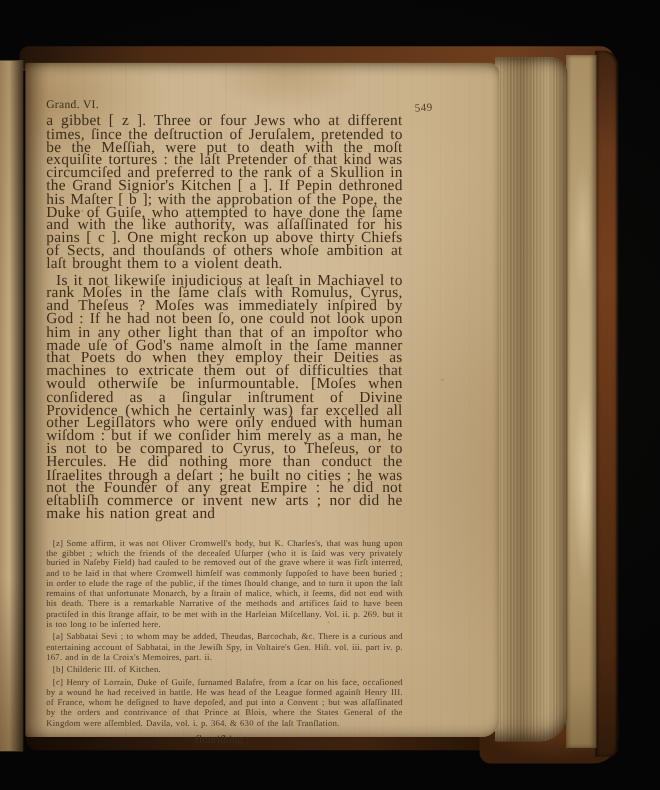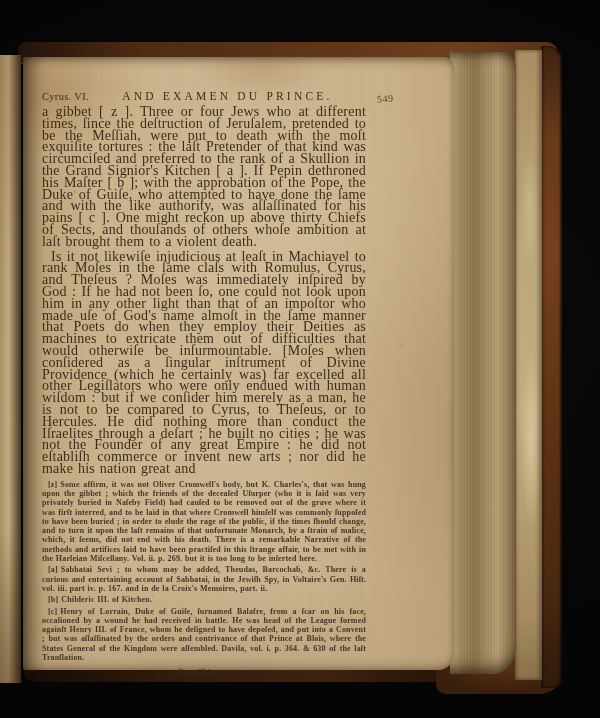--- a/index.html
+++ b/index.html
@@ -96,21 +96,21 @@
   }
   .pg-header{display:flex;align-items:baseline;position:relative;margin-bottom:4px;}
   .chapter{font-size:10.5px;letter-spacing:.3px;white-space:nowrap;}
   .running-title{flex:1;text-align:center;font-size:11.5px;letter-spacing:3.2px;white-space:nowrap;}
   .pageno{position:absolute;right:-27px;top:3px;font-size:10px;letter-spacing:.5px;opacity:.85;transform:rotate(-4deg);}
   .body-par{
     margin:0;font-size:14px;line-height:11.8px;text-align:justify;
     letter-spacing:.22px;word-spacing:1.1px;
   }
   .body-par + .body-par{margin-top:3px;text-indent:9px;font-family:Liberation Serif, serif;}
-  .footnotes{margin-top:5px;color:#46362a;font-weight:bold;}
+  .footnotes{margin-top:15px;color:#46362a;}
   .footnote{
     margin:0 0 2px 0;font-size:8px;line-height:9.3px;text-align:justify;
     letter-spacing:.15px;word-spacing:.6px;text-indent:6px;
   }
   .fn-label{margin-right:3px;}
   .catchword{margin-top:5px;text-align:center;font-size:10.2px;padding-right:4px;}
 </style>
 </head>
 <body>
 
@@ -120,22 +120,21 @@
 <div class="layer cover-right"></div>
 <div class="layer endpaper"></div>
 <div class="layer fore-edge"></div>
 <div class="layer left-sliver"></div>
 
 <div class="layer page">
   <div class="speckles"></div>
   <div class="text-block">
 
     <div class="pg-header">
-      <span class="chapter">Cyrus. VI.</span>
-      <span class="running-title">AND EXAMEN DU PRINCE.</span>
+      <span class="chapter">Grand. VI.</span>
       <span class="pageno">549</span>
     </div>
 
     <p class="body-par">a gibbet [ z ]. Three or four Jews who at different times, ſince the deſtruction of Jeruſalem, pretended to be the Meſſiah, were put to death with the moſt exquiſite tortures : the laſt Pretender of that kind was circumciſed and preferred to the rank of a Skullion in the Grand Signior's Kitchen [ a ]. If Pepin dethroned his Maſter [ b ]; with the approbation of the Pope, the Duke of Guiſe, who attempted to have done the ſame and with the like authority, was aſſaſſinated for his pains [ c ]. One might reckon up above thirty Chiefs of Sects, and thouſands of others whoſe ambition at laſt brought them to a violent death.</p>
     <p class="body-par">Is it not likewiſe injudicious at leaſt in Machiavel to rank Moſes in the ſame claſs with Romulus, Cyrus, and Theſeus ? Moſes was immediately inſpired by God : If he had not been ſo, one could not look upon him in any other light than that of an impoſtor who made uſe of God's name almoſt in the ſame manner that Poets do when they employ their Deities as machines to extricate them out of difficulties that would otherwiſe be inſurmountable. [Moſes when conſidered as a ſingular inſtrument of Divine Providence (which he certainly was) far excelled all other Legiſlators who were only endued with human wiſdom : but if we conſider him merely as a man, he is not to be compared to Cyrus, to Theſeus, or to Hercules. He did nothing more than conduct the Iſraelites through a deſart ; he built no cities ; he was not the Founder of any great Empire : he did not eſtabliſh commerce or invent new arts ; nor did he make his nation great and</p>
 
     <div class="footnotes">
       <p class="footnote"><span class="fn-label">[z]</span><span>Some affirm, it was not Oliver Cromwell's body, but K. Charles's, that was hung upon the gibbet ; which the friends of the deceaſed Uſurper (who it is ſaid was very privately buried in Naſeby Field) had cauſed to be removed out of the grave where it was firſt interred, and to be laid in that where Cromwell himſelf was commonly ſuppoſed to have been buried ; in order to elude the rage of the public, if the times ſhould change, and to turn it upon the laſt remains of that unfortunate Monarch, by a ſtrain of malice, which, it ſeems, did not end with his death. There is a remarkable Narrative of the methods and artifices ſaid to have been practiſed in this ſtrange affair, to be met with in the Harleian Miſcellany. Vol. ii. p. 269. but it is too long to be inſerted here.</span></p>
       <p class="footnote"><span class="fn-label">[a]</span><span>Sabbatai Sevi ; to whom may be added, Theudas, Barcochab, &amp;c. There is a curious and entertaining account of Sabbatai, in the Jewiſh Spy, in Voltaire's Gen. Hiſt. vol. iii. part iv. p. 167. and in de la Croix's Memoires, part. ii.</span></p>
       <p class="footnote"><span class="fn-label">[b]</span><span>Childeric III. of Kitchen.</span></p>

